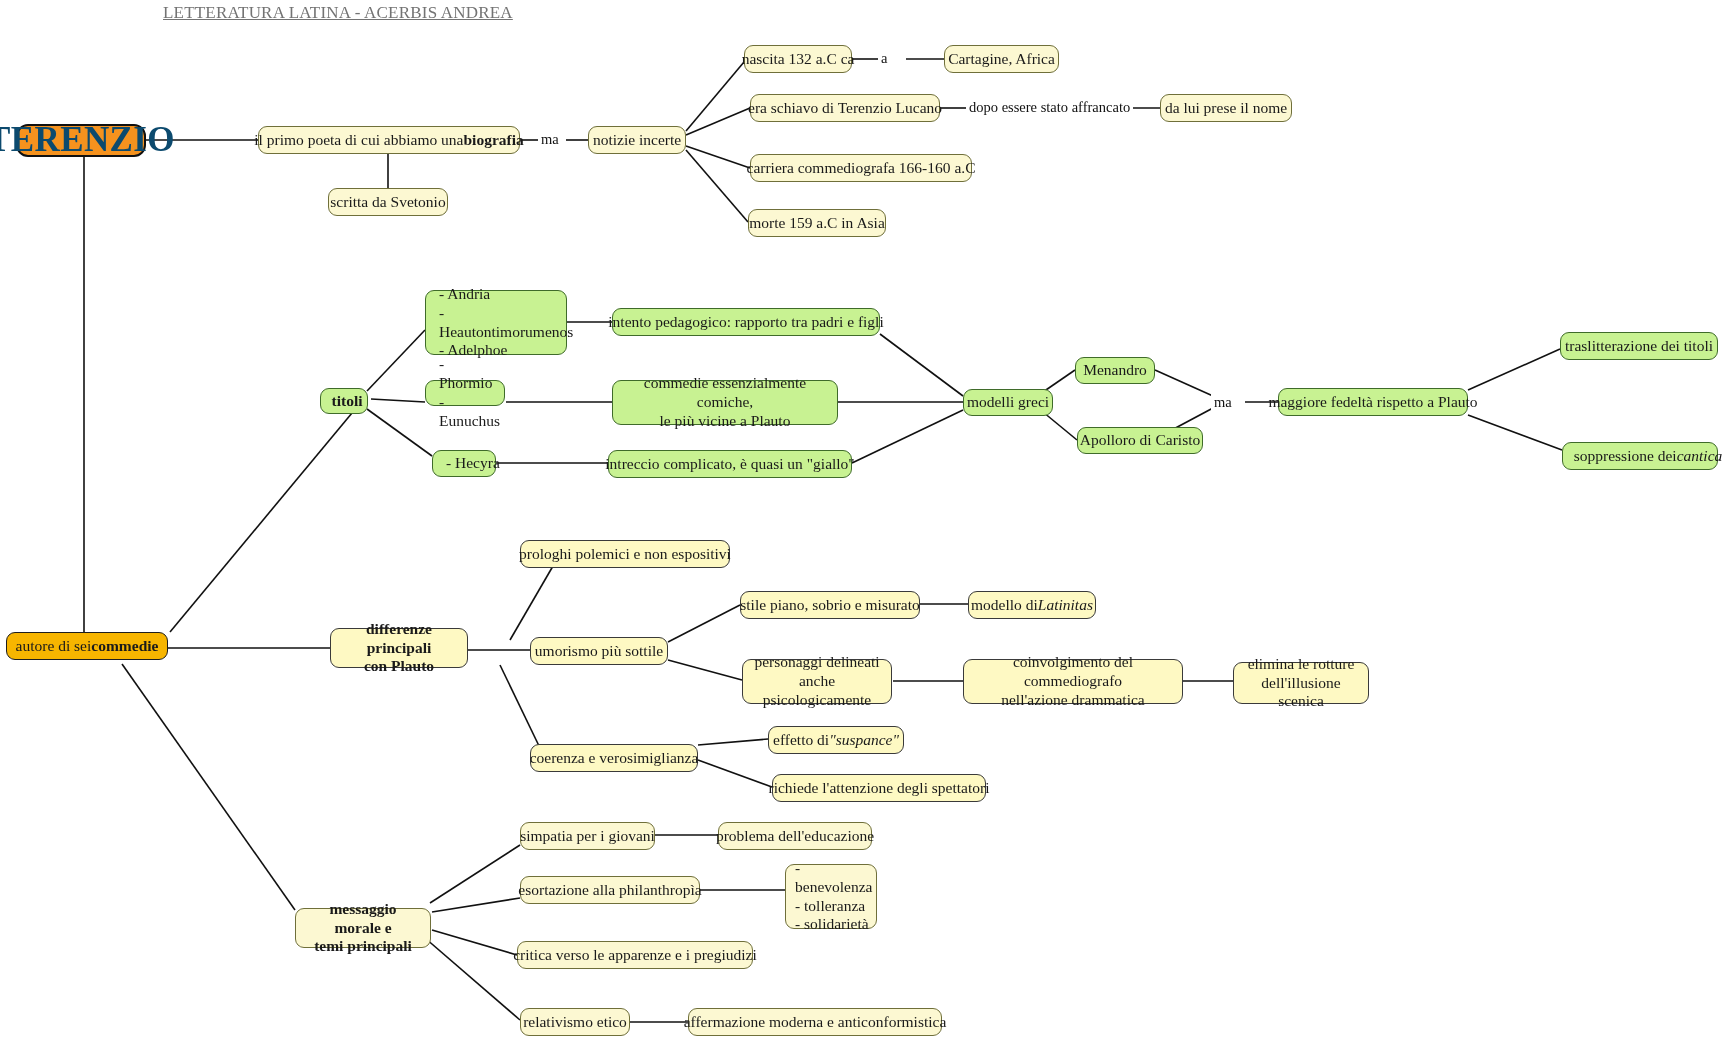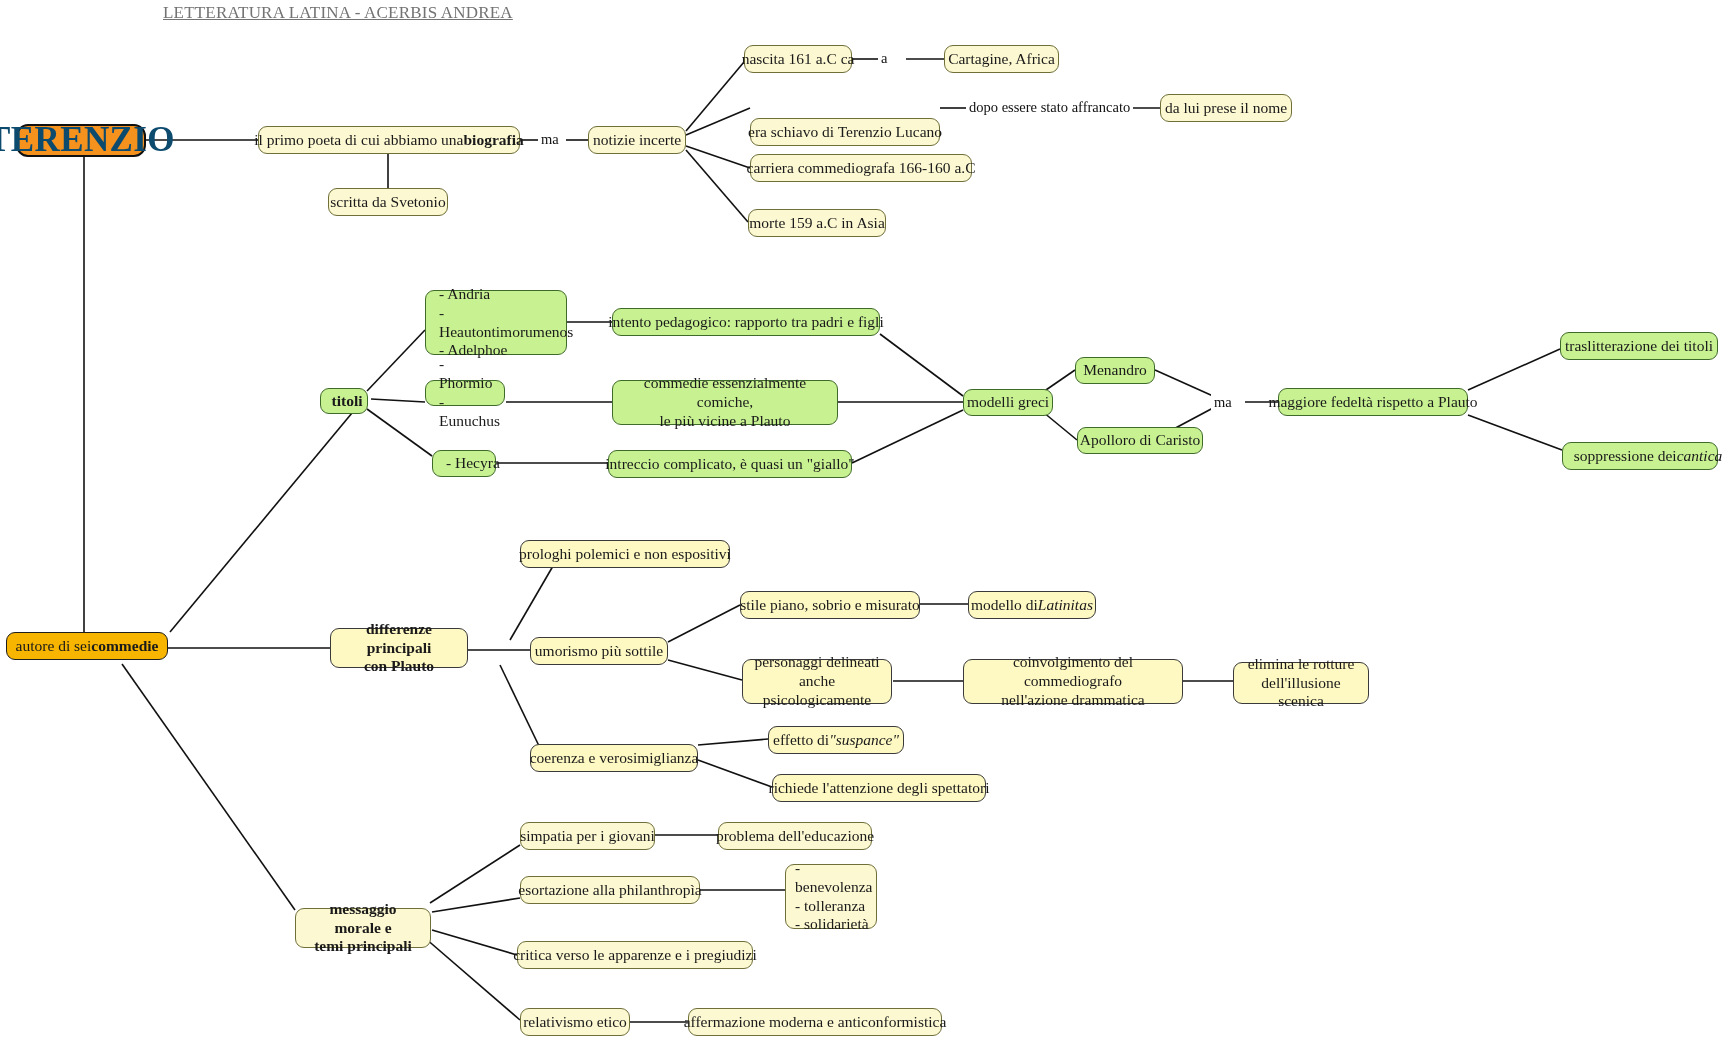--- a/index.html
+++ b/index.html
@@ -151,27 +151,27 @@
     <span>il primo poeta di cui abbiamo una </span>
       <b>biografia</b>
   </div>
 
   <div class="node yellow" style="left:328px;top:188px;width:120px;height:28px;">scritta da Svetonio</div>
 
   <div class="linklabel" style="left:538px;top:131px;">ma</div>
 
   <div class="node yellow" style="left:588px;top:126px;width:98px;height:28px;">notizie incerte</div>
 
-  <div class="node yellow" style="left:744px;top:45px;width:108px;height:28px;">nascita 161 a.C ca</div>
+  <div class="node yellow" style="left:744px;top:45px;width:108px;height:28px;">nascita 132 a.C ca</div>
 
   <div class="linklabel" style="left:878px;top:50px;">a</div>
 
   <div class="node yellow" style="left:944px;top:45px;width:115px;height:28px;">Cartagine, Africa</div>
 
-  <div class="node yellow" style="left:750px;top:94px;width:190px;height:28px;margin-top:24px;">era schiavo di Terenzio Lucano</div>
+  <div class="node yellow" style="left:750px;top:94px;width:190px;height:28px;">era schiavo di Terenzio Lucano</div>
 
   <div class="linklabel" style="left:966px;top:99px;">dopo essere stato affrancato</div>
 
   <div class="node yellow" style="left:1160px;top:94px;width:132px;height:28px;">da lui prese il nome</div>
 
   <div class="node yellow" style="left:750px;top:154px;width:222px;height:28px;">carriera commediografa 166-160 a.C</div>
 
   <div class="node yellow" style="left:748px;top:209px;width:138px;height:28px;">morte 159 a.C in Asia</div>
 
   <div class="node green" style="left:320px;top:388px;width:48px;height:26px;font-weight:bold;padding-left:15px;">titoli</div>

